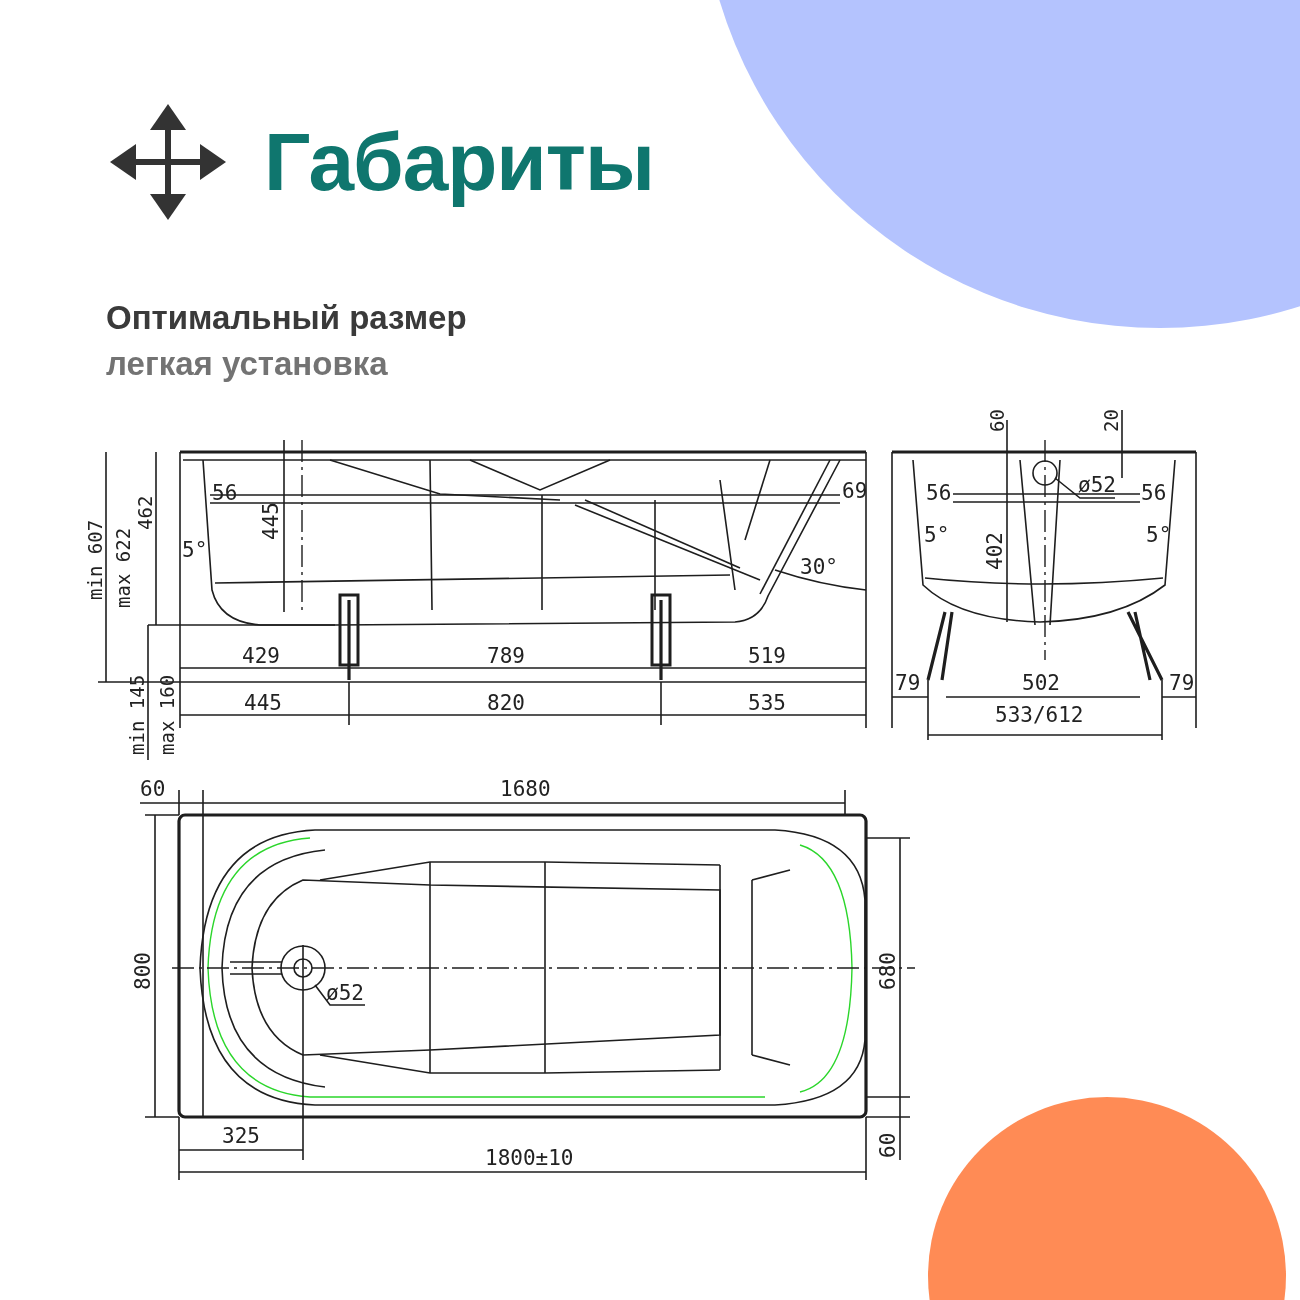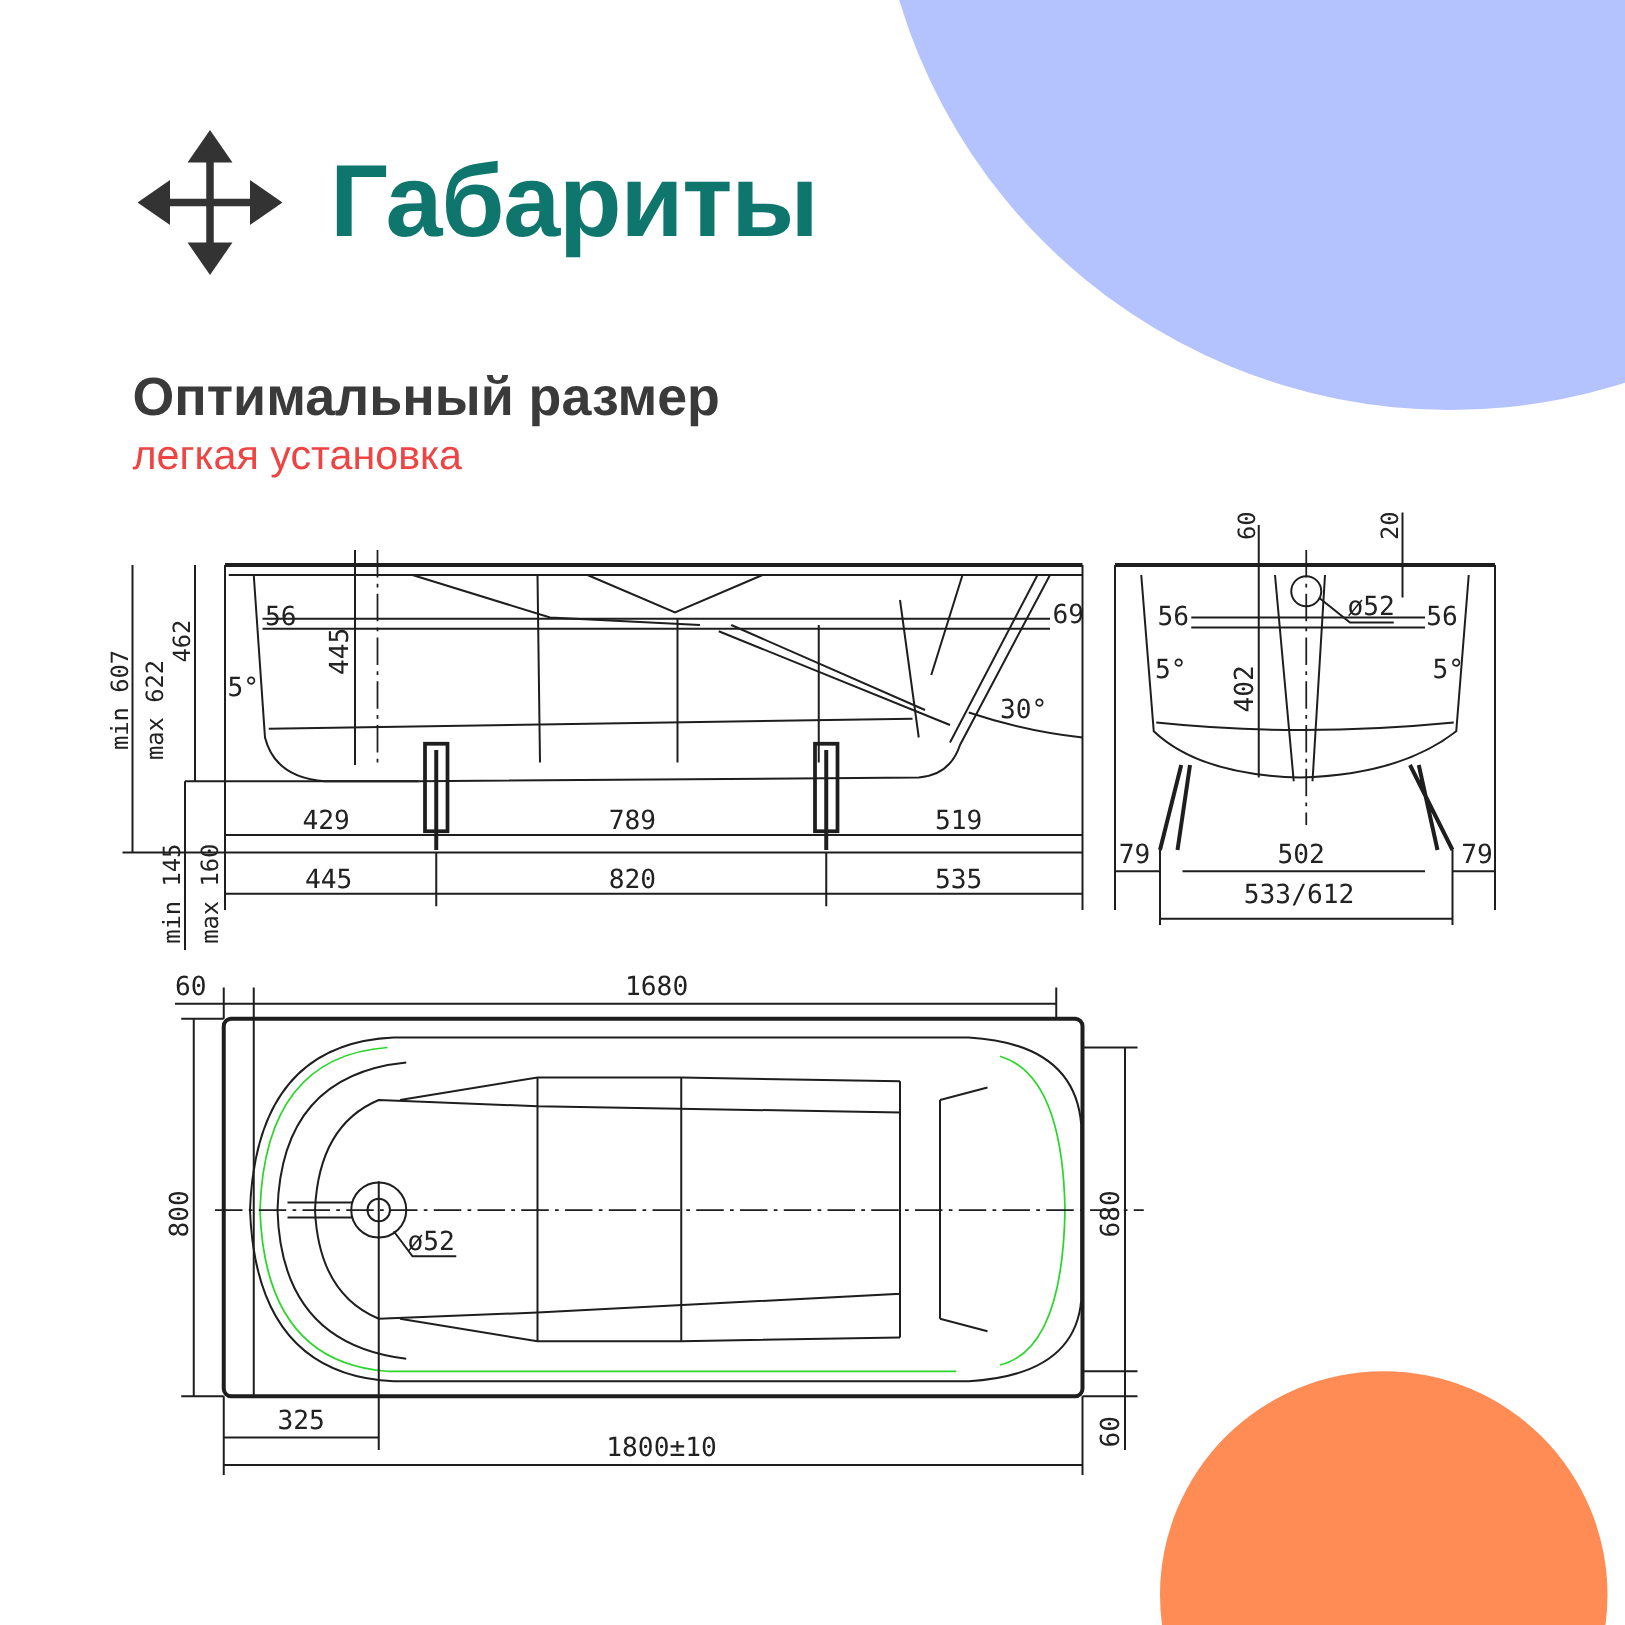--- a/index.html
+++ b/index.html
@@ -1,22 +1,22 @@
 <!DOCTYPE html>
 <html><head>
 <meta charset="utf-8">
 <style>
   html, body { margin: 0; padding: 0; }
   body { width: 1300px; height: 1300px; position: relative; overflow: hidden; background: #ffffff; font-family: "Liberation Sans", sans-serif; }
   .blob-blue { position: absolute; width: 920px; height: 920px; left: 700px; top: -592px; border-radius: 50%; background: #b4c3fe; }
   .blob-orange { position: absolute; width: 358px; height: 358px; left: 928px; top: 1097px; border-radius: 50%; background: #ff8b55; }
   .header-icon { position: absolute; left: 110px; top: 104px; width: 116px; height: 116px; }
   .title { position: absolute; left: 264px; top: 112px; font-size: 82px; font-weight: 700; color: #0f766e; letter-spacing: -1px; line-height: 100px; }
-  .subtitle { position: absolute; left: 106px; top: 296px; font-size: 43px; font-weight: 700; color: #3a3a3a; line-height: 44px; }
-  .caption { position: absolute; left: 106px; top: 342px; font-size: 33px; font-weight: 400; color: #ef4444; line-height: 44px; }
+  .subtitle { position: absolute; left: 106px; top: 296px; font-size: 33px; font-weight: 700; color: #3a3a3a; line-height: 44px; }
+  .caption { position: absolute; left: 106px; top: 342px; font-size: 33px; font-weight: 700; color: #737373; line-height: 44px; }
   .drawing { position: absolute; left: 0; top: 0; width: 1300px; height: 1300px; }
   .dim { font-family: "DejaVu Sans Mono", monospace; font-size: 21px; fill: #222; }
   .dim-sm { font-family: "DejaVu Sans Mono", monospace; font-size: 19px; fill: #222; }
   .ln { stroke: #1e1e1e; fill: none; stroke-width: 1.6; }
   .thk { stroke: #1e1e1e; fill: none; stroke-width: 3.2; }
   .cl { stroke: #1e1e1e; fill: none; stroke-width: 1.4; stroke-dasharray: 22 5 3 5; }
   .gr { stroke: #2bd62b; fill: none; stroke-width: 1.4; }
 </style>
 </head>
 <body>

